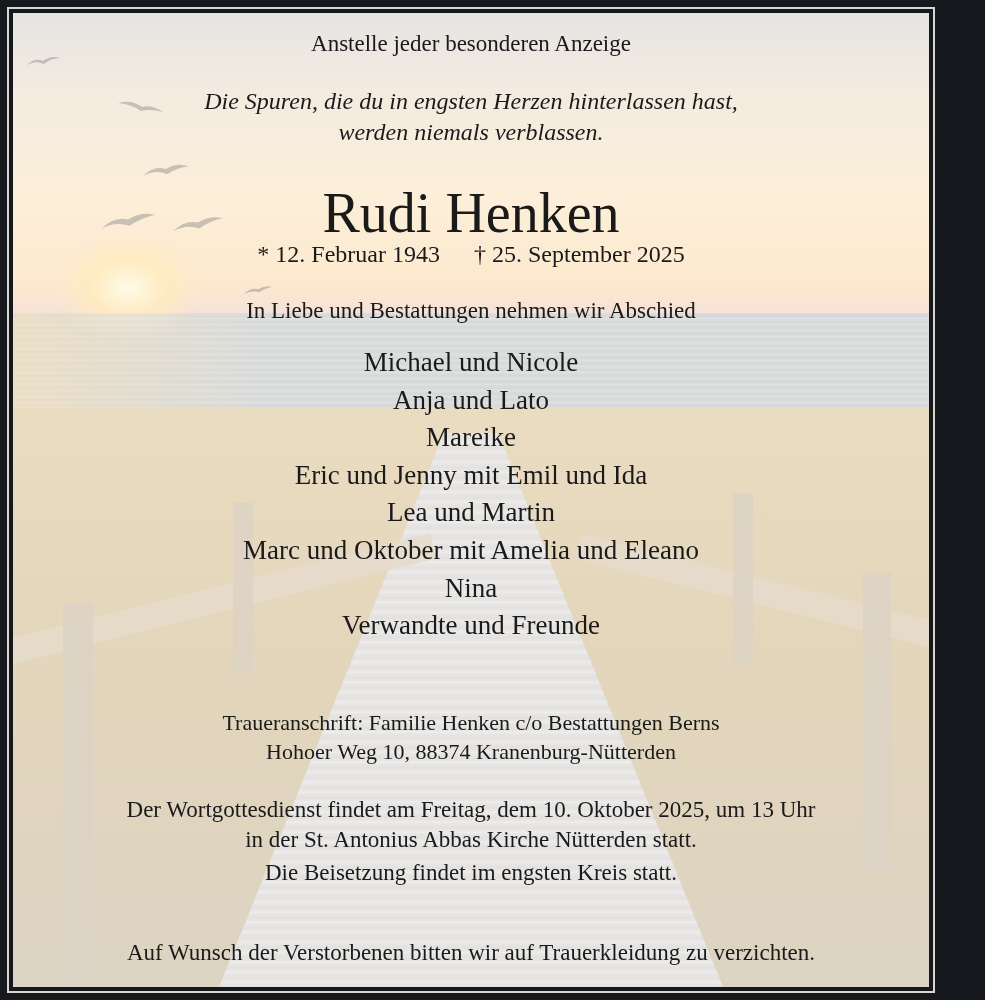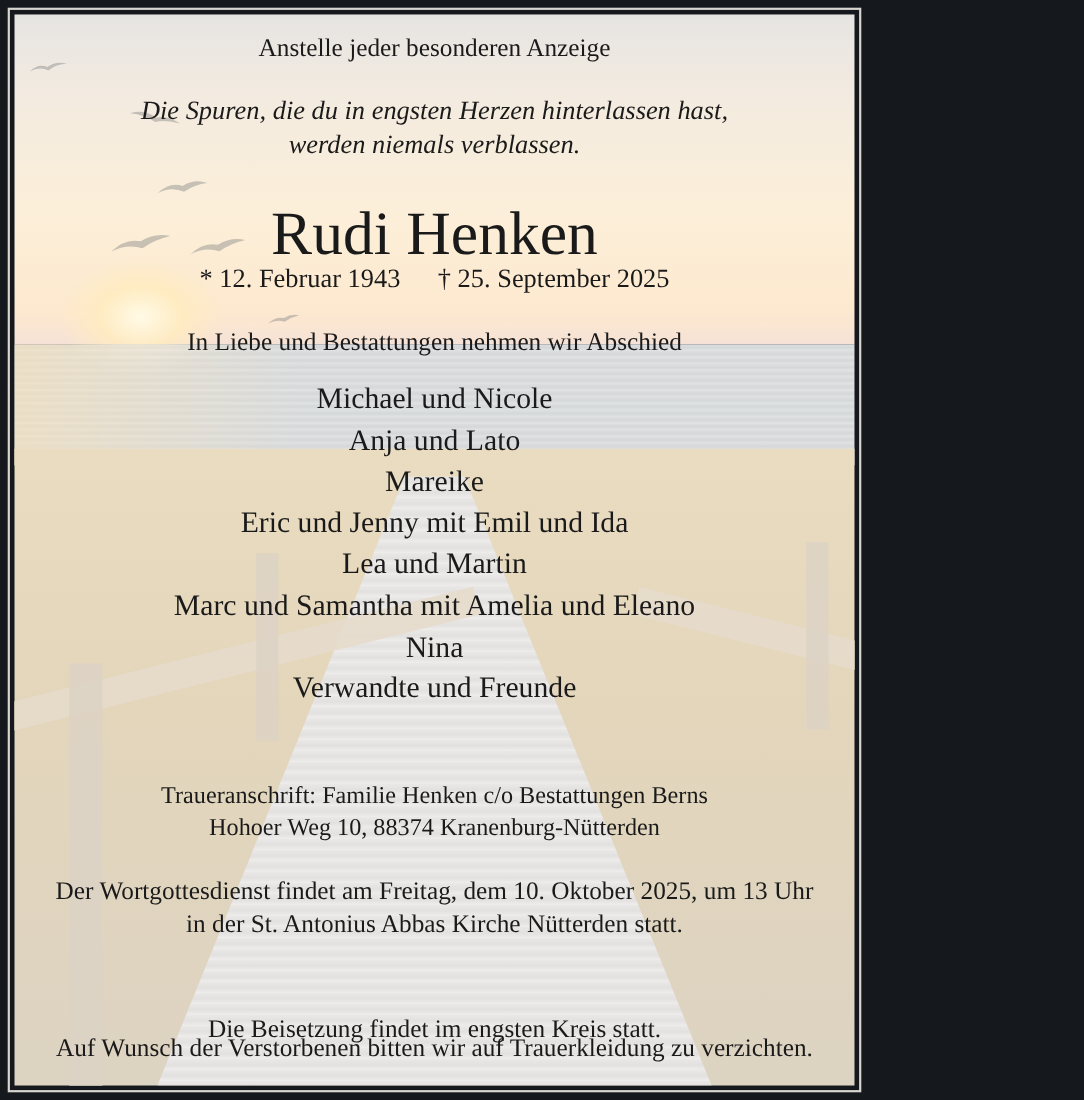--- a/index.html
+++ b/index.html
@@ -1,17 +1,17 @@
 <!DOCTYPE html>
 <html><head>
 <meta charset="utf-8">
 <style>
   html, body { margin:0; padding:0; }
   body { width:985px; height:1000px; background:#15181d; position:relative; overflow:hidden; }
-  .frame-outer { position:absolute; left:7px; top:7px; width:776px; height:986px; background:#15181d; box-sizing:border-box; border:2px solid #d9d6d0; }
+  .frame-outer { position:absolute; left:7px; top:7px; width:928px; height:986px; background:#15181d; box-sizing:border-box; border:2px solid #d9d6d0; }
   .frame-inner { position:absolute; left:4px; top:4px; right:4px; bottom:4px; overflow:hidden; }
   .bg { position:absolute; inset:0; }
   .sky { position:absolute; left:0; top:0; right:0; height:300px;
     background: linear-gradient(180deg, #e6e4e2 0%, #f3ebe0 25%, #fcefd9 60%, #fde9cf 90%, #f6e2d6 100%); }
   .sun { position:absolute; left:40px; top:220px; width:150px; height:110px; border-radius:50%;
     background: radial-gradient(ellipse at center, rgba(255,250,230,1) 0%, rgba(255,236,190,0.8) 35%, rgba(255,225,170,0) 70%); }
   .sea { position:absolute; left:0; top:300px; right:0; height:110px;
     background: repeating-linear-gradient(180deg, #e7e9ea 0px, #dfe2e3 3px, #eceeee 6px);
     opacity:0.95; }
   .sea-glow { position:absolute; left:0; top:300px; width:260px; height:110px;
@@ -27,21 +27,21 @@
     font-family:"Liberation Serif", "DejaVu Serif", serif; color:#1a1a1a; }
   .line { position:absolute; left:0; right:0; text-align:center; white-space:nowrap; }
   .intro { top:18px; font-size:23px; }
   .verse { top:73px; font-size:24px; font-style:italic; line-height:31px; }
   .name { top:168px; font-size:56px; }
   .dates { top:228px; font-size:24px; }
   .farewell { top:285px; font-size:23px; }
   .mourners { top:331px; font-size:27px; line-height:37.6px; }
   .address { top:695px; font-size:22px; line-height:29px; }
   .service { top:782px; font-size:23px; line-height:30px; }
-  .burial { top:910px; font-size:23px; }
+  .burial { top:847px; font-size:23px; }
   .wish { top:927px; font-size:23px; }
 </style>
 </head>
 <body>
 
 <div class="frame-outer">
   <div class="frame-inner">
     <div class="bg">
       <div class="sky"></div>
       <div class="sun"></div>
@@ -89,21 +89,21 @@
         <span style="display:inline-block;width:22px;"></span>
         <span>† 25. September 2025</span>
       </div>
       <div class="line farewell">In Liebe und Bestattungen nehmen wir Abschied</div>
       <div class="line mourners">
         <div>Michael und Nicole</div>
         <div>Anja und Lato</div>
         <div>Mareike</div>
         <div>Eric und Jenny mit Emil und Ida</div>
         <div>Lea und Martin</div>
-        <div>Marc und Samantha mit Amelia und Eleano</div>
+        <div>Marc und Oktober mit Amelia und Eleano</div>
         <div>Nina</div>
         <div>Verwandte und Freunde</div>
       </div>
       <div class="line address">
         <div>Traueranschrift: Familie Henken c/o Bestattungen Berns</div>
         <div>Hohoer Weg 10, 88374 Kranenburg-Nütterden</div>
       </div>
       <div class="line service">
         <div>Der Wortgottesdienst findet am Freitag, dem 10. Oktober 2025, um 13 Uhr</div>
         <div>in der St. Antonius Abbas Kirche Nütterden statt.</div>

